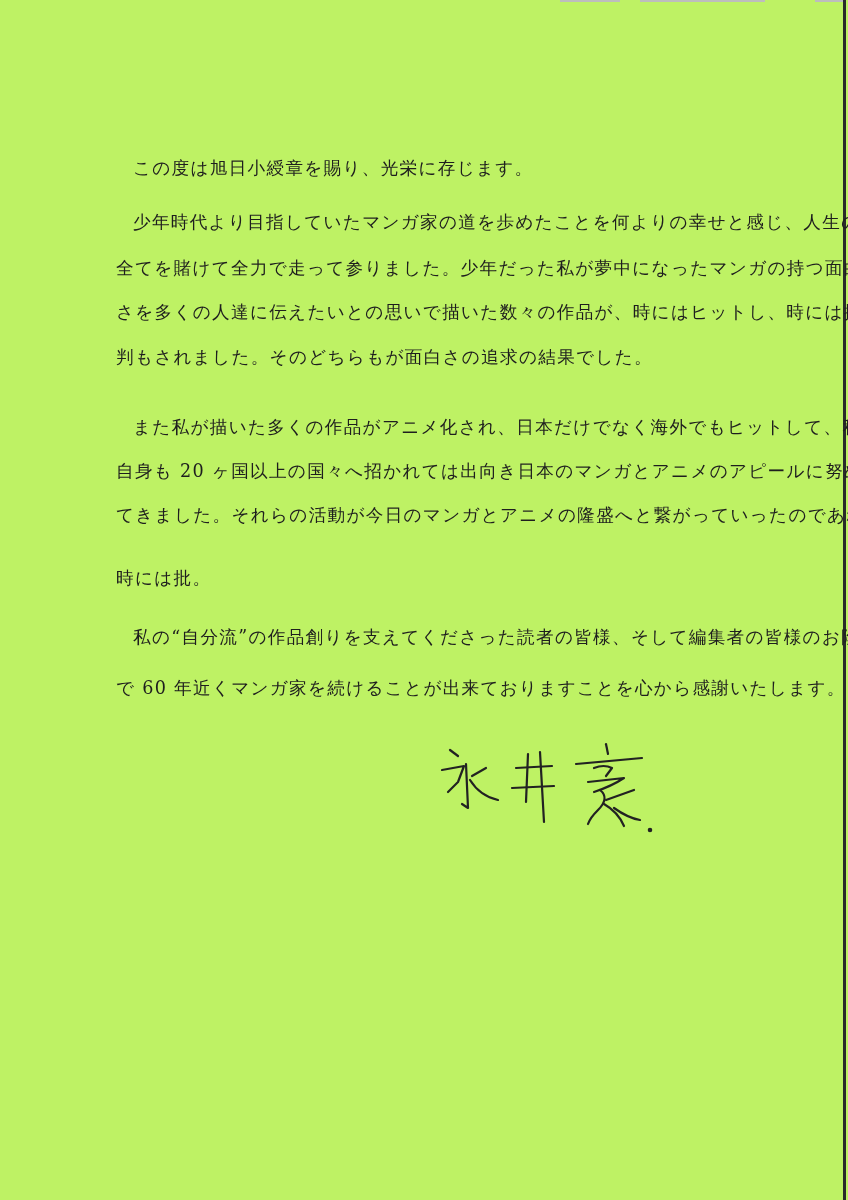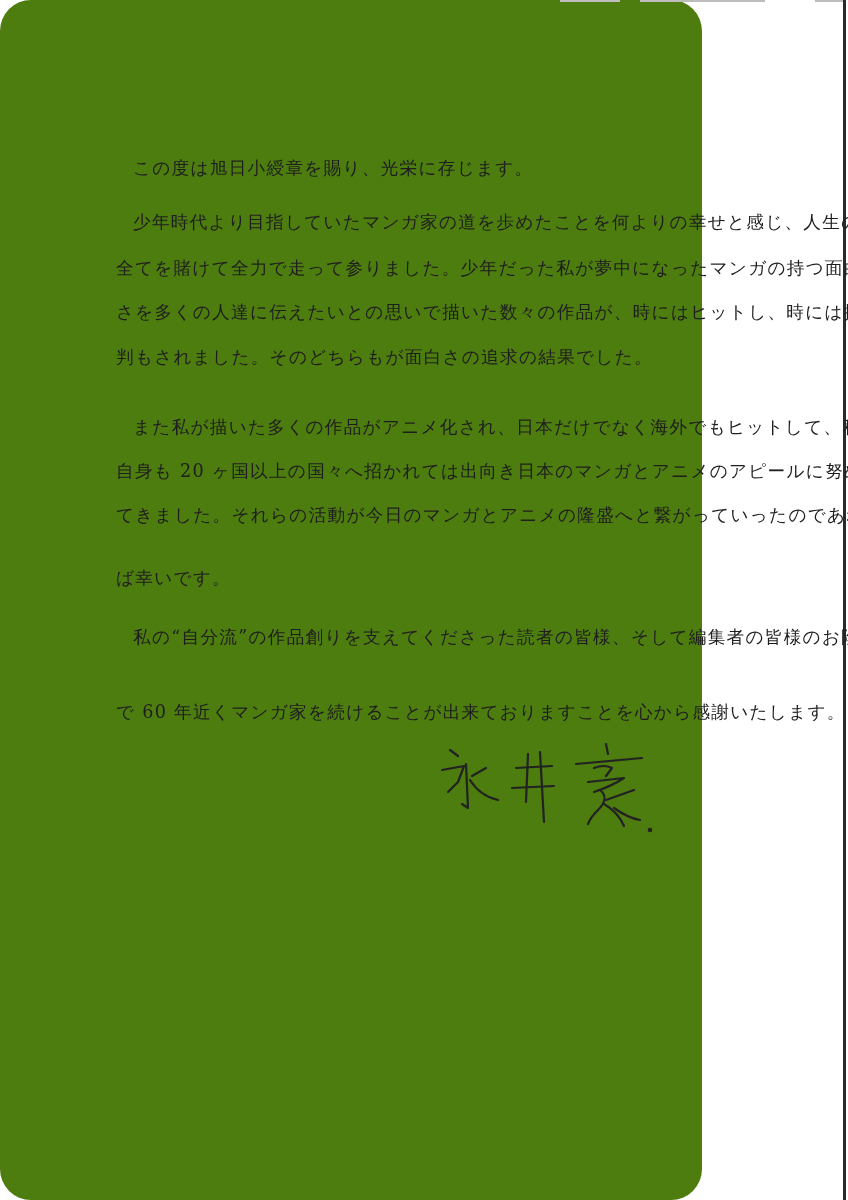--- a/index.html
+++ b/index.html
@@ -11,23 +11,22 @@
       width: 848px;
       height: 1200px;
       position: relative;
       overflow: hidden;
       font-family: "DejaVu Serif", "Liberation Serif", serif;
       color: #1e1e1e;
     }
     .page {
       position: absolute;
       left: 0; top: 0;
-      width: 702px; height: 1200px;
-      background: #4d7c0f;
-      border-radius: 31px;
+      width: 848px; height: 1200px;
+      background: #bef264;
     }
     .scan-edge-right {
       position: absolute;
       left: 843px; top: 0;
       width: 3px; height: 1200px;
       background: #2a2a2a;
     }
     .scan-edge-top {
       position: absolute;
       top: 0; height: 2px;
@@ -62,24 +61,24 @@
   <div class="line" style="left:133px; top:157px;">この度は旭日小綬章を賜り、光栄に存じます。</div>
 
   <div class="line" style="left:133px; top:211px;">少年時代より目指していたマンガ家の道を歩めたことを何よりの幸せと感じ、人生の</div>
   <div class="line" style="left:116px; top:257px;">全てを賭けて全力で走って参りました。少年だった私が夢中になったマンガの持つ面白</div>
   <div class="line" style="left:116px; top:301px;">さを多くの人達に伝えたいとの思いで描いた数々の作品が、時にはヒットし、時には批</div>
   <div class="line" style="left:116px; top:346px;text-align:center;">判もされました。そのどちらもが面白さの追求の結果でした。</div>
 
   <div class="line" style="left:133px; top:416px;">また私が描いた多くの作品がアニメ化され、日本だけでなく海外でもヒットして、私</div>
   <div class="line" style="left:116px; top:460px;">自身も 20 ヶ国以上の国々へ招かれては出向き日本のマンガとアニメのアピールに努め</div>
   <div class="line" style="left:116px; top:504px;">てきました。それらの活動が今日のマンガとアニメの隆盛へと繋がっていったのであれ</div>
-  <div class="line" style="left:116px; top:567px;">ば幸いです。</div>
+  <div class="line" style="left:116px; top:567px;">時には批。</div>
 
   <div class="line" style="left:133px; top:626px;">私の“自分流”の作品創りを支えてくださった読者の皆様、そして編集者の皆様のお陰</div>
-  <div class="line" style="left:116px; top:677px;margin-top:24px;">で 60 年近くマンガ家を続けることが出来ておりますことを心から感謝いたします。</div>
+  <div class="line" style="left:116px; top:677px;">で 60 年近くマンガ家を続けることが出来ておりますことを心から感謝いたします。</div>
 
   <div class="signature">
     <svg viewBox="0 0 240 100" fill="none" stroke="#222" stroke-width="2.2" stroke-linecap="round" stroke-linejoin="round">
 
       <path d="M22 12 L30 18"></path>
       <path d="M14 32 L36 28 L30 44 L20 54"></path>
       <path d="M38 26 L40 70 L34 66"></path>
       <path d="M44 38 L58 30"></path>
       <path d="M42 42 Q52 58 70 62"></path>
 

